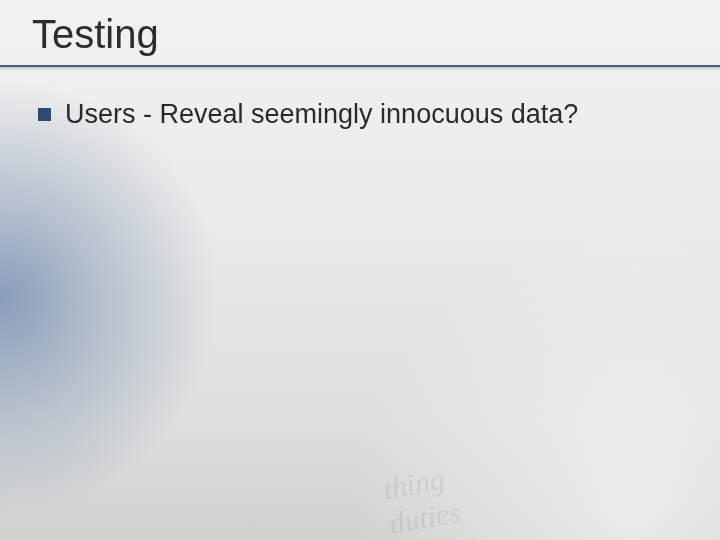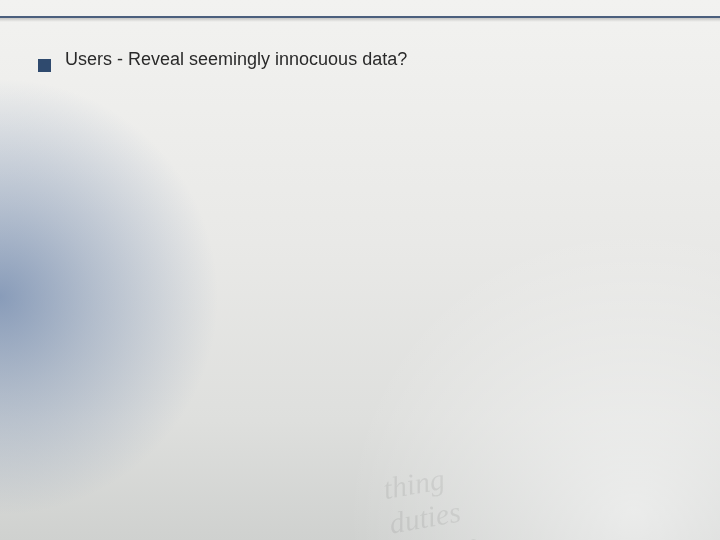--- a/index.html
+++ b/index.html
@@ -49,21 +49,21 @@
 
   .bullets {
     list-style: none;
     padding-left: 8px;
   }
   .bullets li {
     display: flex;
     align-items: flex-start;
     gap: 14px;
     margin-bottom: 28px;
-    font-size: 18px;
+    font-size: 27px;
     line-height: 1.32;
     color: #2a2a2a;
   }
   .bullets .sq {
     flex: 0 0 auto;
     width: 13px; height: 13px;
     background: #2f4a6e;
     margin-top: 11px;
   }
   .bullets .txt { flex: 1 1 auto; }
@@ -84,20 +84,21 @@
     user-select: none;
     text-align: left;
   }
   .ghost span { display: block; }
 </style>
 </head>
 <body>
 
 <div class="slide">
 
+  <h1 class="title">Testing</h1>
 
   <div class="rule-wrap">
     <div class="rule-main"></div>
     <div class="rule-shadow"></div>
   </div>
 
   <ul class="bullets">
     <li>
       <span class="sq"></span>
       <span class="txt">Users - Reveal seemingly innocuous data?</span>

